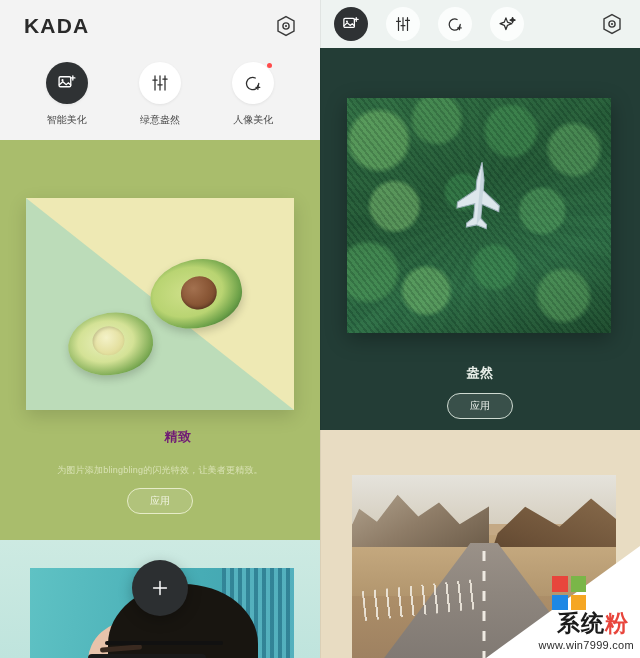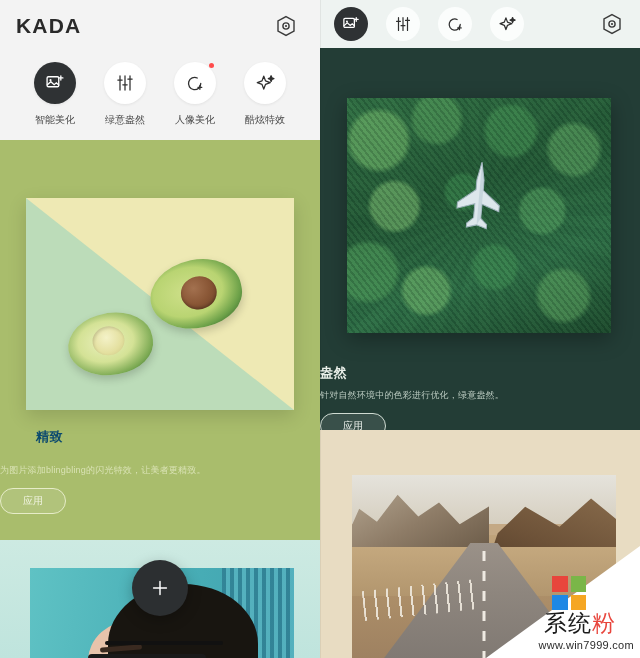--- a/index.html
+++ b/index.html
@@ -7,21 +7,21 @@
     font-family:"Liberation Sans","DejaVu Sans",sans-serif; }
 
   .screen { position:relative; width:640px; height:658px; display:flex; }
 
   
   .panel-left { position:relative; width:320px; height:658px; overflow:hidden;
     background:#f2f2f2; }
 
   .l-header { position:relative; height:140px; background:#f3f3f3; }
 
-  .brand { position:absolute; left:16px; top:14px; font-size:21px;
+  .brand { position:absolute; left:24px; top:14px; font-size:21px;
     font-weight:bold; letter-spacing:1.2px; color:#2a2a2a; }
 
   .hex-btn { position:absolute; right:20px; top:12px; width:28px; height:28px;
     display:flex; align-items:center; justify-content:center; }
 
   .tools { position:absolute; left:0; top:62px; width:100%;
     display:flex; justify-content:space-around; padding:0 20px; }
   .tool { width:68px; display:flex; flex-direction:column; align-items:center; }
   .tool-circle { position:relative; width:42px; height:42px; border-radius:50%;
     background:#ffffff; display:flex; align-items:center; justify-content:center;
@@ -49,28 +49,28 @@
     box-shadow:inset 0 -2px 3px rgba(0,0,0,.25); }
   
   .av2 { left:42px; top:115px; width:85px; height:62px;
     background:radial-gradient(ellipse at 45% 45%, #eaf0bc 0%, #d4e296 42%, #79a851 72%, #2f5b29 90%, #203f1c 100%);
     transform:rotate(-9deg); box-shadow:0 4px 9px rgba(0,0,0,.18); }
   .av2-hole { position:absolute; left:25px; top:13px; width:32px; height:29px;
     border-radius:50%;
     background:radial-gradient(circle at 45% 38%, #f4f2c8 0%, #e4e0a0 60%, #cbc781 100%);
     box-shadow:inset 1px 2px 3px rgba(0,0,0,.14); }
 
-  .card-caption { position:absolute; left:0; right:0; }
+  .card-caption { position:absolute; left:0; right:0; text-align:center; }
   .cap-title { font-size:13px; font-weight:bold; letter-spacing:.5px; }
   .cap-desc { margin-top:7px; font-size:9px; letter-spacing:.2px; }
   .apply-btn { display:inline-block; margin-top:11px; padding:5px 22px;
     border-radius:14px; font-size:10px; }
 
   .cap-olive { top:288px; }
-  .cap-olive .cap-title { color:#0c4a6e;padding-left:36px; }
+  .cap-olive .cap-title { color:#701a75;padding-left:36px; }
   .cap-olive .cap-desc { color:#d9e2b4;margin-top:18px; }
   .cap-olive .apply-btn { border:1px solid #e6ecc8; color:#f1f4e2; background:rgba(255,255,255,.10); }
 
   
   .card-teal { position:relative; height:118px; overflow:hidden;
     background:linear-gradient(180deg,#cdeae2 0%,#bfe4dd 100%); }
   .photo-portrait { position:absolute; left:30px; top:28px; right:26px; bottom:-30px;
     overflow:hidden; background:#54b8bd; }
   .pt-wall { position:absolute; inset:0; background:linear-gradient(100deg,#5fc2c4 0%,#48aeb6 55%,#3f9fae 100%); }
   .pt-blinds { position:absolute; right:0; top:0; width:72px; height:100%;
@@ -166,22 +166,22 @@
   .home-left  { left:105px; width:118px; }
 
   
   .watermark { position:absolute; right:0; bottom:0; width:154px; height:112px;
     z-index:20; overflow:hidden; }
   .wm-tri { position:absolute; inset:0; background:#ffffff;
     clip-path:polygon(100% 0,100% 100%,0 100%); }
   .wm-ms { position:absolute; right:54px; top:30px; width:34px; height:34px;
     display:grid; grid-template-columns:1fr 1fr; grid-template-rows:1fr 1fr; gap:3px; }
   .wm-ms i { display:block; }
-  .wm-text { position:absolute; right:24px; top:66px; font-size:23px;
-    font-weight:normal; letter-spacing:1px; color:#1b1b1b; line-height:1; }
+  .wm-text { position:absolute; right:11px; top:66px; font-size:23px;
+    font-weight:bold; letter-spacing:1px; color:#1b1b1b; line-height:1; }
   .wm-text .c1{color:#e8453c;}
   .wm-url { position:absolute; right:6px; top:93px; font-size:11px;
     color:#2b2b2b; letter-spacing:.3px; }
 
   .divider { position:absolute; left:320px; top:0; width:1px; height:658px;
     background:rgba(0,0,0,.06); z-index:10; }
 </style>
 </head>
 <body>
 
@@ -228,29 +228,20 @@
           <div class="tool-circle">
             <svg width="21" height="21" viewBox="0 0 24 24" fill="none" stroke="#2f2f2f" stroke-width="1.5" stroke-linecap="round">
               <path d="M18 12a7 7 0 1 1-4-6.3"></path>
               <path d="M17 14.2v4.4M14.8 16.4h4.4"></path>
             </svg>
             <span class="dot-badge"></span>
           </div>
           <div class="tool-label">人像美化</div>
         </div>
 
-        <div class="tool">
-          <div class="tool-circle">
-            <svg width="21" height="21" viewBox="0 0 24 24" fill="none" stroke="#2f2f2f" stroke-width="1.5" stroke-linejoin="round">
-              <path d="M10 3.6 12 9l5.4 2-5.4 2-2 5.4-2-5.4L2.6 11 8 9z"></path>
-              <path d="M18.4 3.2l.9 2.3 2.3.9-2.3.9-.9 2.3-.9-2.3-2.3-.9 2.3-.9z" fill="#2f2f2f"></path>
-            </svg>
-          </div>
-          <div class="tool-label">酷炫特效</div>
-        </div>
       </div>
     </div>
 
     <div class="card-olive">
       <div class="photo-avocado">
         <div class="av-bg"></div>
         <div class="av-tri"></div>
         <div class="av-half av1">
             <div class="av1-pit"></div>
           </div>
@@ -337,21 +328,20 @@
         <div class="fr-grain"></div>
         <svg class="fr-plane" width="46" height="74" viewBox="0 0 46 74">
           <path d="M23 2 L26.6 20 L26.6 30 L44 44 L44 50 L26.6 44 L26.6 58 L33 64 L33 68
                    L23 65 L13 68 L13 64 L19.4 58 L19.4 44 L2 50 L2 44 L19.4 30 L19.4 20 Z" fill="#dde7ec" stroke="#9fb3bc" stroke-width="1"></path>
           <path d="M23 2 L26.6 20 L26.6 58 L23 65 Z" fill="#b9ccd4" opacity=".6"></path>
         </svg>
       </div>
 
       <div class="card-caption cap-forest">
         <div class="cap-title">盎然</div>
-        <div class="cap-desc">针对自然环境中的色彩进行优化，绿意盎然。</div>
         <div class="apply-btn">应用</div>
       </div>
     </div>
 
     <div class="card-beige">
       <div class="photo-road">
         <div class="rd-sky"></div>
         <div class="rd-ground"></div>
         <div class="rd-mtn-l"></div>
         <div class="rd-mtn-r"></div>

